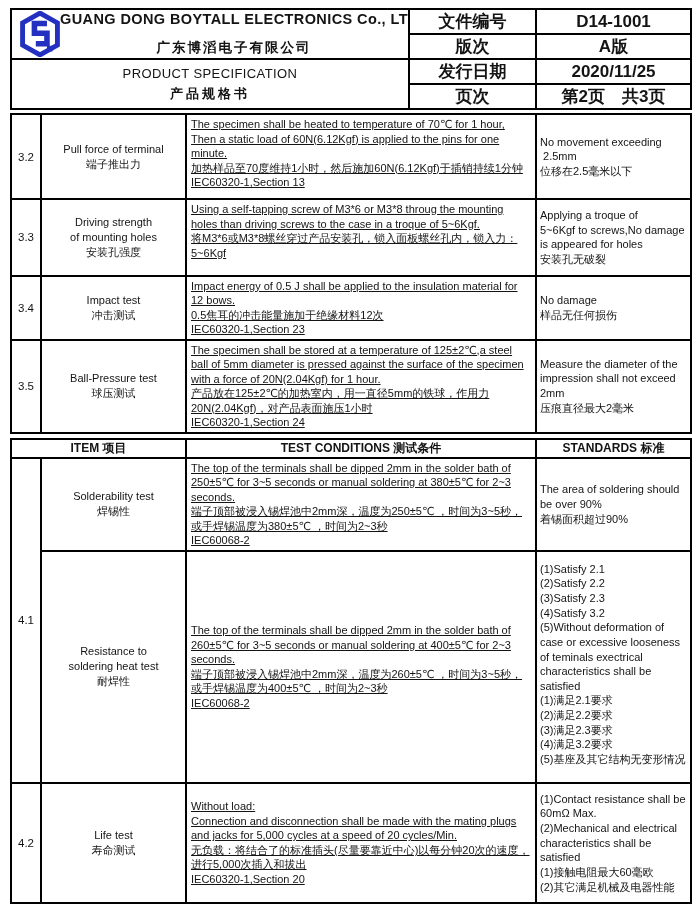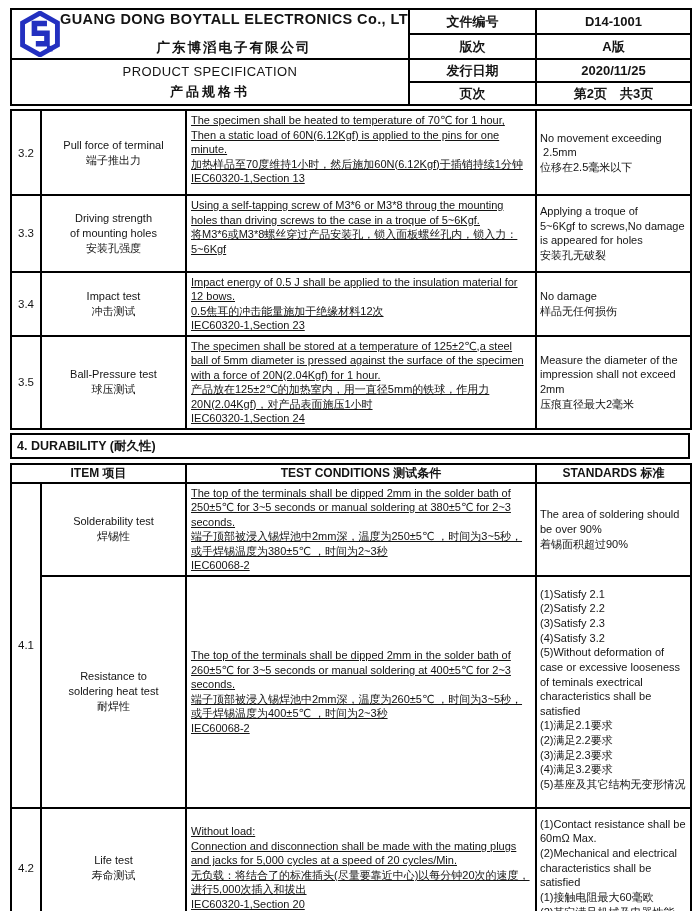--- a/index.html
+++ b/index.html
@@ -15,21 +15,21 @@
   td { border:2px solid #000; overflow:hidden; vertical-align:middle; }
 
   
   .company-cell { position:relative; text-align:center; padding-left:48px; }
   .logo-wrap { position:absolute; left:7px; top:50%; transform:translateY(-50%); width:42px; height:46px; }
   .company-en { font-size:14.5px; font-weight:bold; letter-spacing:.4px; white-space:nowrap; }
   .company-cn { font-size:13.5px; font-weight:bold; letter-spacing:2px; margin-top:12px; }
   .title-cell { text-align:center; }
   .title-en { font-size:13px; font-weight:normal; letter-spacing:.4px; }
   .title-cn { font-size:13px; font-weight:bold; letter-spacing:3px; margin-top:4px; }
-  .meta-label, .meta-value { text-align:center; font-size:13px; font-weight:bold; }
+  .meta-label, .meta-value { text-align:center; font-size:17px; font-weight:bold; }
 
   
   .spec { margin-top:3px; }
   .no-cell   { text-align:center; font-size:11.5px; }
   .item-cell { text-align:center; font-size:11px; line-height:1.35; white-space:pre-line; }
   .test-cell { vertical-align:top; text-align:left; font-size:11px; line-height:1.32;
                padding:2px 4px 2px 4px; white-space:pre-line;text-decoration:underline; }
   .test-mid  { vertical-align:middle; }
   .std-cell  { text-align:left; font-size:11px; line-height:1.33; padding:8px 3px; white-space:pre-line; }
   .std-top   { vertical-align:top; }
@@ -145,21 +145,20 @@
 20N(2.04Kgf)，对产品表面施压1小时
 IEC60320-1,Section 24</td>
       <td class="std-cell">Measure the diameter of the
 impression shall not exceed
 2mm
 压痕直径最大2毫米</td>
     </tr>
   </tbody>
     </table>
 
-  <div class="section-band">4. DURABILITY (耐久性)</div>
 
   <table class="spec gap4">
     <colgroup>
         <col style="width:30px">
         <col style="width:145px">
         <col style="width:350px">
         <col style="width:155px">
       </colgroup>
     <tbody>
         <tr class="h24">

